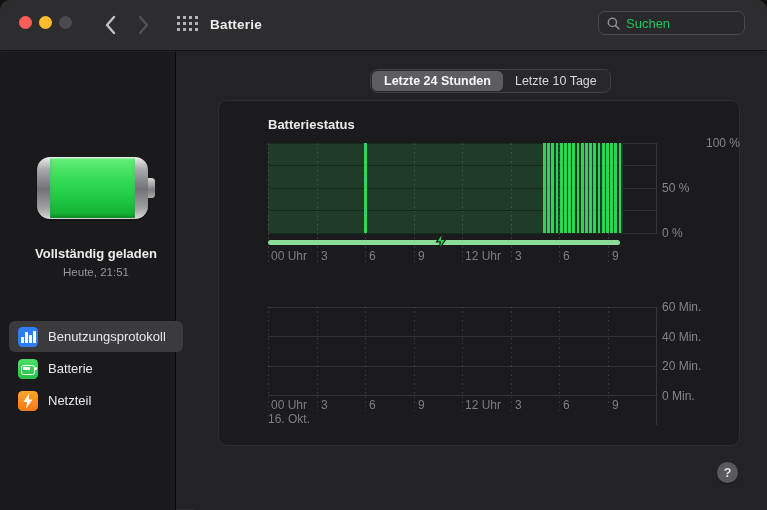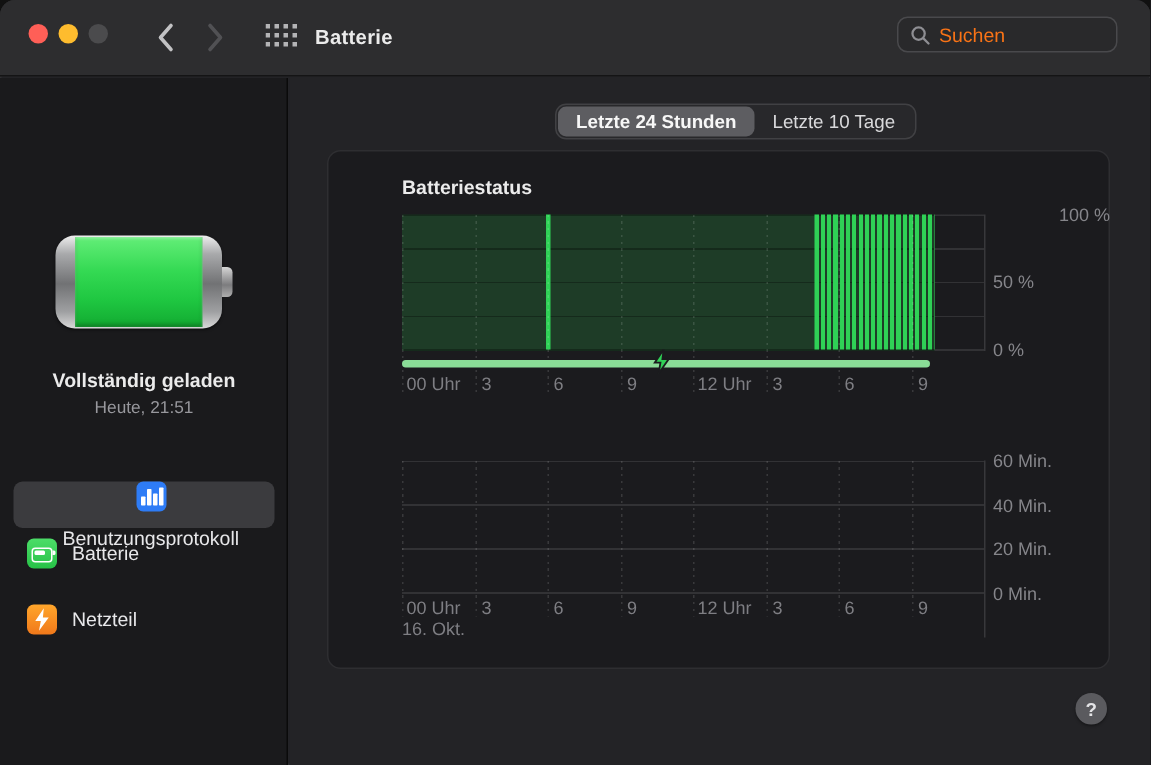--- a/index.html
+++ b/index.html
@@ -7,23 +7,23 @@
   .window{position:absolute;inset:0;background:#232326;border-radius:10px 10px 0 0;overflow:hidden;box-shadow:inset 0 0 0 1px rgba(255,255,255,0.05);}
   
   .titlebar{position:absolute;top:0;left:0;right:0;height:51px;background:#2d2d2f;border-bottom:1px solid #141415;box-sizing:border-box;}
   .tl{position:absolute;top:16px;width:13px;height:13px;border-radius:50%;}
   .tl.close{left:19px;background:#ff5f57;}
   .tl.min{left:39px;background:#febc2e;}
   .tl.zoom{left:59px;background:#4b4b4d;}
   .navbtn{position:absolute;top:13px;width:16px;height:24px;}
   .title{position:absolute;top:17px;left:210px;font-size:13.5px;font-weight:bold;color:#ebebeb;letter-spacing:.2px;}
   .search{position:absolute;top:11px;right:22px;width:147px;height:24px;box-sizing:border-box;background:#29292b;border:1px solid #49494c;border-radius:7px;display:flex;align-items:center;gap:6px;padding:0 8px;}
-  .search .ph{font-size:13px;color:#f97316;}
+  .search .ph{font-size:13px;color:#22c55e;}
   
-  .sidebar{position:absolute;top:52px;left:0;width:192px;bottom:0;background:#1a1a1c;border-right:1px solid #0a0a0a;box-sizing:border-box;}
+  .sidebar{position:absolute;top:52px;left:0;width:176px;bottom:0;background:#1a1a1c;border-right:1px solid #0a0a0a;box-sizing:border-box;}
   .battery-hero{position:absolute;top:105px;left:37px;width:118px;height:62px;}
   .bat-shell{position:absolute;left:0;top:0;width:111px;height:62px;border-radius:13px;background:linear-gradient(180deg,#efefef 0%,#a8a9ab 20%,#717274 52%,#9fa0a2 82%,#d9d9d9 100%);box-shadow:0 1px 2px rgba(0,0,0,0.5);}
   .bat-core{position:absolute;left:13px;top:1px;width:85px;height:60px;background:linear-gradient(180deg,#63ee78 0%,#34d953 38%,#1fc741 70%,#12aa31 100%);box-shadow:inset 0 1px 2px rgba(255,255,255,0.35), inset 0 -2px 3px rgba(0,0,0,0.25);}
   .bat-nub{position:absolute;right:0;top:21px;width:7px;height:20px;border-radius:0 3.5px 3.5px 0;background:linear-gradient(180deg,#d6d6d6,#7c7c7e 60%,#aeaeae);}
   .status-title{position:absolute;top:194px;left:0;width:192px;text-align:center;font-size:13px;font-weight:bold;color:#ebebeb;}
   .status-sub{position:absolute;top:214px;left:0;width:192px;text-align:center;font-size:11.5px;color:#98989d;}
   .side-item{position:absolute;left:9px;width:174px;height:31px;border-radius:6px;display:flex;align-items:center;gap:10px;padding-left:9px;box-sizing:border-box;}
   .side-item.selected{background:#3b3b3e;}
   .side-item .lbl{font-size:13px;color:#e8e8ea;}
   .app-icon{width:20px;height:20px;border-radius:4.5px;position:relative;flex:0 0 auto;}
@@ -105,21 +105,21 @@
 
     <div class="battery-hero">
       <div class="bat-shell">
         <div class="bat-core"></div>
       </div>
       <div class="bat-nub"></div>
     </div>
     <div class="status-title">Vollständig geladen</div>
     <div class="status-sub">Heute, 21:51</div>
 
-    <div class="side-item selected" style="top:269px;flex-direction:column;">
+    <div class="side-item selected" style="top:269px;">
       <div class="app-icon" style="background:#2e7cf6;">
         <span class="ic-bars">
             <i style="height:6px;"></i>
             <i style="height:11px;"></i>
             <i style="height:8px;"></i>
             <i style="height:12px;"></i>
           </span>
       </div>
       <span class="lbl">Benutzungsprotokoll</span>
     </div>
@@ -127,21 +127,21 @@
     <div class="side-item" style="top:301px;">
       <div class="app-icon" style="background:linear-gradient(180deg,#4cdd68,#27c247);">
         <span class="ic-batt-outer">
             <span class="ic-batt-fill"></span>
           </span>
           <span class="ic-batt-nub"></span>
       </div>
       <span class="lbl">Batterie</span>
     </div>
 
-    <div class="side-item" style="top:333px;margin-top:12px;">
+    <div class="side-item" style="top:333px;">
       <div class="app-icon" style="background:linear-gradient(180deg,#ffa62b,#f0781a);">
         <svg width="20" height="20" viewBox="0 0 20 20">
             <polygon points="11.2,2.5 5.5,11 9.2,11 8,17.5 14.5,8.6 10.6,8.6" fill="#fff"></polygon>
           </svg>
       </div>
       <span class="lbl">Netzteil</span>
     </div>
 
   </div>
 

